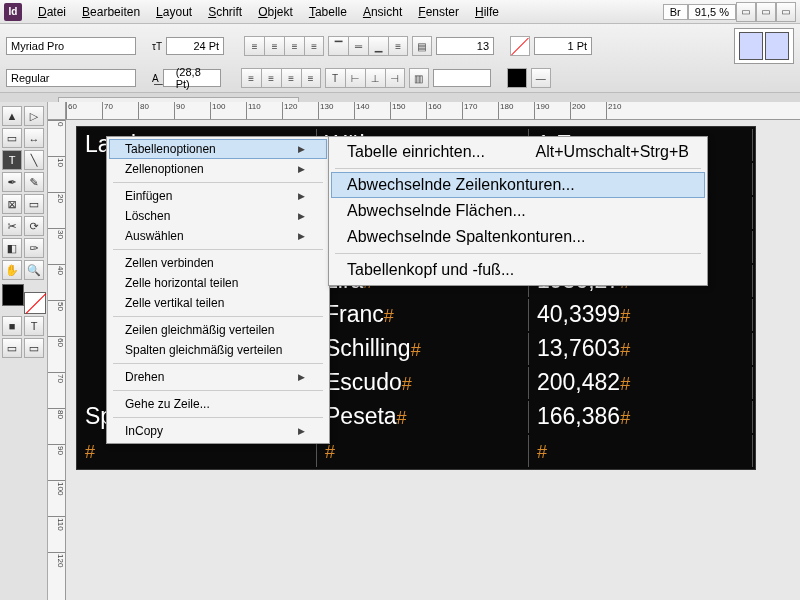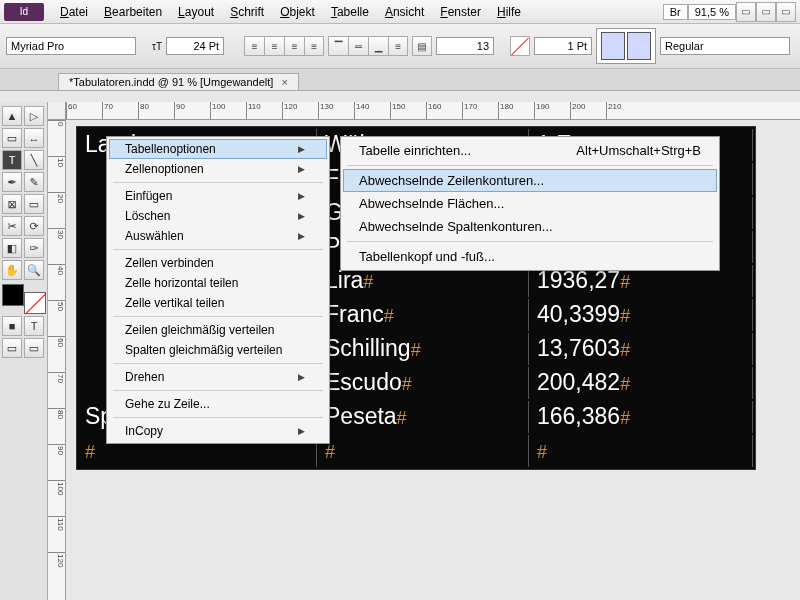--- a/index.html
+++ b/index.html
@@ -1,25 +1,25 @@
 <!DOCTYPE html>
 <html><head>
 <meta charset="utf-8">
 <style>
 * { margin: 0; padding: 0; box-sizing: border-box; font-family: "Segoe UI", Tahoma, sans-serif; }
 body { background: #e8e8e8; overflow: hidden; width: 800px; height: 600px; position: relative; }
 
 .menubar { height: 24px; background: linear-gradient(#f8f8f8, #e4e4e4); border-bottom: 1px solid #bbb; display: flex; align-items: center; padding: 0 4px; font-size: 12px; }
-.menubar .app-icon { width: 40px; height: 18px; background: #5a2a5a; color: #fff; font-size: 10px; font-weight: normal; display: flex; align-items: center; justify-content: center; margin-right: 8px; border-radius: 2px; }
+.menubar .app-icon { width: 18px; height: 18px; background: #5a2a5a; color: #fff; font-size: 10px; font-weight: bold; display: flex; align-items: center; justify-content: center; margin-right: 8px; border-radius: 2px; }
 .menubar .mitem { padding: 0 8px; cursor: default; }
 .menubar .mitem span.ul { text-decoration: underline; }
 .menubar .right { margin-left: auto; display: flex; align-items: center; }
 .menubar .right .box { padding: 1px 6px; border: 1px solid #aaa; background: #fdfdfd; font-size: 11px; }
 
-.toolbar { background: linear-gradient(#f2f2f2, #dedede); border-bottom: 1px solid #bbb; padding: 4px 6px; display: flex; gap: 4px; font-size: 11px; }
+.toolbar { background: linear-gradient(#f2f2f2, #dedede); border-bottom: 1px solid #bbb; padding: 4px 6px; display: flex; flex-direction: column; gap: 4px; font-size: 11px; }
 .toolbar-row { display: flex; align-items: center; gap: 4px; }
 .field { border: 1px solid #999; background: #fff; padding: 1px 4px; height: 18px; display: flex; align-items: center; }
 .field.wide { width: 130px; }
 .field.num { width: 58px; justify-content: flex-end; padding-left: 12px; }
 .tbtn { width: 20px; height: 20px; border: 1px solid #aaa; background: linear-gradient(#fdfdfd, #e5e5e5); display: flex; align-items: center; justify-content: center; font-size: 10px; color: #444; }
 .tbtn-group { display: flex; }
 .tbtn-group .tbtn { border-right: none; }
 .tbtn-group .tbtn:last-child { border-right: 1px solid #aaa; }
 .spread-icon { width: 60px; height: 36px; border: 1px solid #999; background: #fff; display: flex; justify-content: center; align-items: center; margin-left: auto; }
 .spread-icon div { width: 24px; height: 28px; border: 1px solid #555; margin: 0 1px; background: #d0d8ff; }
@@ -49,21 +49,21 @@
 .doc-table td { color: #fff; font-size: 23px; padding: 0 6px; font-weight: 300; line-height: 30px; border-right: 1px solid #555; white-space: nowrap; }
 .doc-table td .h { color: #d88a2a; font-size: 18px; }
 .doc-table .hdr td { font-weight:400; }
 
 .ctx-menu { position: absolute; top: 136px; left: 106px; width: 224px; background: #f4f4f4; border: 1px solid #999; box-shadow: 2px 2px 5px rgba(0,0,0,.3); font-size: 12px; z-index: 50; padding:2px;text-align:right; }
 .ctx-menu .mi { padding: 3px 22px 3px 16px; display: flex; justify-content: space-between; align-items: center; cursor: default; }
 .ctx-menu .mi.hl { background: #cfe3f7; border:1px solid #7da7d1; padding:2px 21px 2px 15px; }
 .ctx-menu .sep { height: 1px; background: #ccc; margin: 3px 4px; }
 .ctx-menu .arrow { font-size: 9px; color: #444; }
 
-.submenu { position: absolute; top: 136px; left: 340px; width: 380px; background: #f4f4f4; border: 1px solid #999; box-shadow: 2px 2px 5px rgba(0,0,0,.3); font-size: 13px; z-index: 51; padding:2px;}
+.submenu { position: absolute; top: 136px; left: 328px; width: 380px; background: #f4f4f4; border: 1px solid #999; box-shadow: 2px 2px 5px rgba(0,0,0,.3); font-size: 16px; z-index: 51; padding:2px;}
 .submenu .mi { padding: 4px 16px; display: flex; justify-content: space-between; cursor: default; }
 .submenu .mi.hl { background: #cfe3f7; border:1px solid #7da7d1; padding:3px 15px; }
 .submenu .sep { height: 1px; background: #ccc; margin: 3px 4px; }
 </style>
 </head>
 <body>
 
 <div class="menubar">
   <div class="app-icon">Id</div>
   <div class="mitem"><span class="ul">D</span>atei</div>

